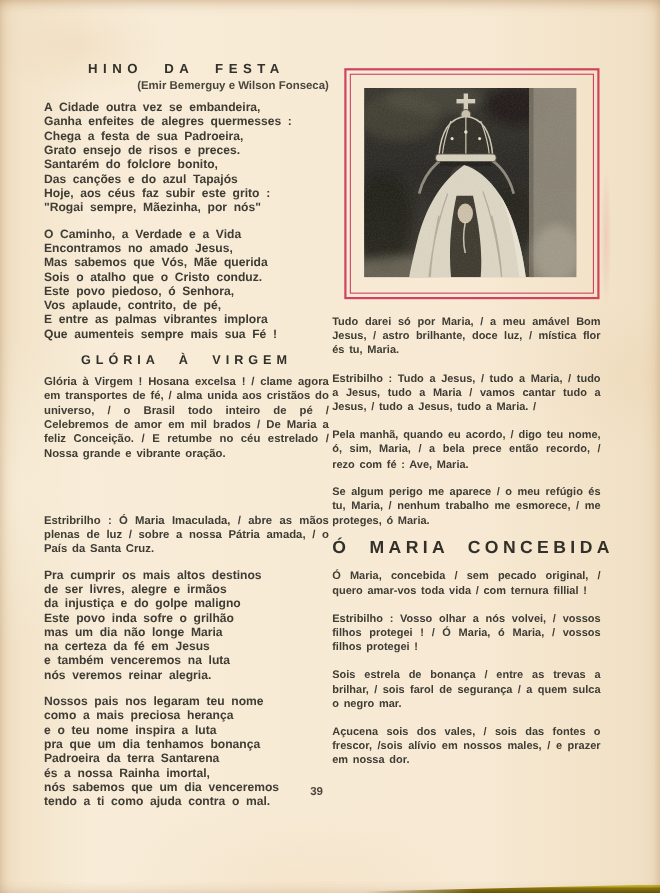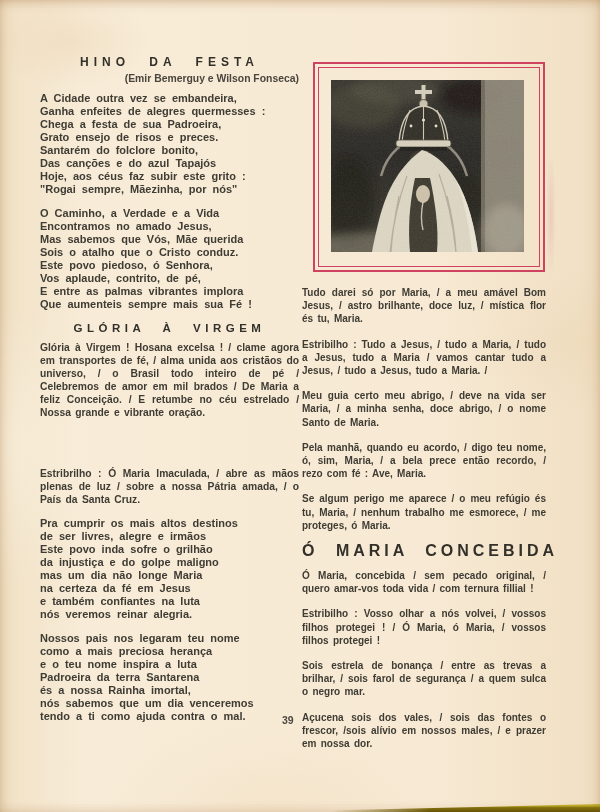--- a/index.html
+++ b/index.html
@@ -110,33 +110,34 @@
       </div>
 
     <h2 class="sec-title">GLÓRIA À VIRGEM</h2>
     <p class="jpara">Glória à Virgem !  Hosana excelsa ! / clame agora em transportes de fé, / alma unida aos cristãos do universo, / o Brasil todo inteiro de pé / Celebremos de amor em mil brados / De Maria a feliz Conceição. / E retumbe no céu estrelado / Nossa grande e vibrante oração.</p>
     <p class="jpara">Estribrilho :  Ó Maria Imaculada, / abre as mãos plenas de luz / sobre a nossa Pátria amada, / o País da Santa Cruz.</p>
 
     <div class="stanza">
 
     <div class="vline">Pra cumprir os mais altos destinos</div>
         <div class="vline">de ser livres, alegre e irmãos</div>
+        <div class="vline">da injustiça e do golpe maligno</div>
         <div class="vline">Este povo inda sofre o grilhão</div>
-        <div class="vline">da injustiça e do golpe maligno</div>
         <div class="vline">mas um dia não longe Maria</div>
         <div class="vline">na certeza da fé em Jesus</div>
-        <div class="vline">e também confiantes na luta</div>
+        <div class="vline">e também venceremos na luta</div>
         <div class="vline">nós veremos reinar alegria.</div>
       </div>
 
     <div class="stanza">
 
     <div class="vline">Nossos pais nos legaram teu nome</div>
         <div class="vline">como a mais preciosa herança</div>
         <div class="vline">e o teu nome inspira a luta</div>
+        <div class="vline">pra que um dia tenhamos bonança</div>
         <div class="vline">Padroeira da terra Santarena</div>
         <div class="vline">és a nossa Rainha imortal,</div>
         <div class="vline">nós sabemos que um dia venceremos</div>
         <div class="vline">tendo a ti como ajuda contra o mal.</div>
       </div>
   </div>
 
   <div class="right-col">
 
     <div class="pf-outer">
@@ -200,21 +201,20 @@
           <rect x="0" y="0" width="193" height="172" filter="url(#grain)" opacity=".14"></rect>
         </svg>
       </div>
     </div>
 
 
     <div class="rtext">
 
     <p class="jpara">Tudo darei só por Maria, / a meu amável Bom Jesus, / astro brilhante, doce luz, / mística flor és tu, Maria.</p>
         <p class="jpara">Estribilho :  Tudo a Jesus, / tudo a Maria, / tudo a Jesus, tudo a Maria / vamos cantar tudo a Jesus, / tudo a Jesus, tudo a Maria. /</p>
-        <p class="jpara">Meu guia certo meu abrigo, / deve na vida ser Maria, / a minha senha, doce abrigo, / o nome Santo de Maria.</p>
         <p class="jpara">Pela manhã, quando eu acordo, / digo teu nome, ó, sim, Maria, / a bela prece então recordo, / rezo com fé :  Ave, Maria.</p>
         <p class="jpara">Se algum perigo me aparece / o meu refúgio és tu, Maria, / nenhum trabalho me esmorece, / me proteges, ó Maria.</p>
       </div>
 
     <h2 class="sec-title2">Ó MARIA CONCEBIDA</h2>
 
     <div class="rtext" style="margin-top:0">
 
     <p class="jpara">Ó Maria, concebida / sem pecado original, / quero amar-vos toda vida / com ternura fillial !</p>
         <p class="jpara">Estribilho :  Vosso olhar a nós volvei, / vossos filhos protegei ! / Ó Maria, ó Maria, / vossos filhos protegei !</p>

